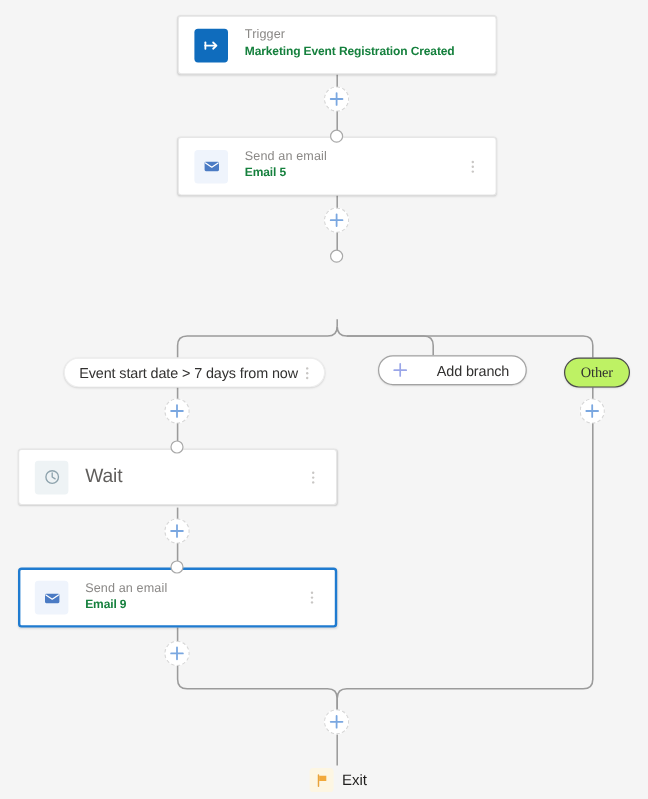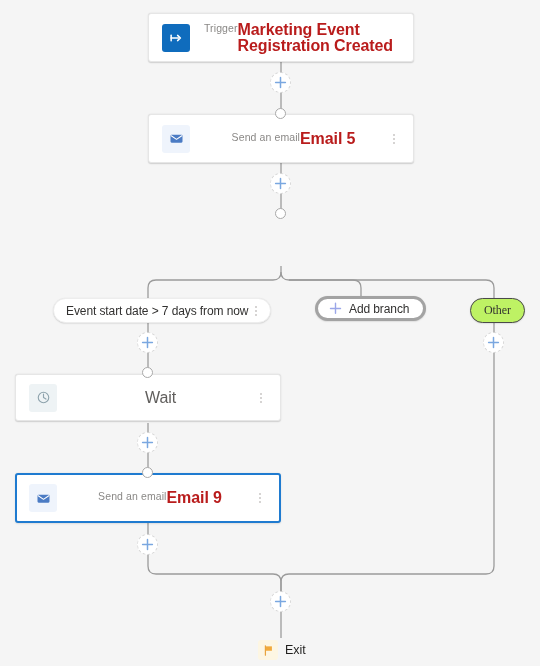--- a/index.html
+++ b/index.html
@@ -51,33 +51,34 @@
     border-radius: 3px;
     margin-left: 13px;
     flex: 0 0 auto;
     display: flex;
     align-items: center;
     justify-content: center;
   }
   .node-text {
     margin-left: 14px;
     display: flex;
+    flex-direction: column;
     justify-content: center;
     flex: 1 1 auto;
     min-width: 0;
   }
   .node-subtitle {
     font-size: 10.5px;
     color: #8a8886;
     line-height: 13px;
     letter-spacing: 0.1px;
   }
   .node-title {
-    font-size: 16px;
-    color: #b91c1c;
+    font-size: 10px;
+    color: #15803d;
     line-height: 16px;
     font-weight: 600;
     letter-spacing: -0.1px;
   }
   .node-title.single {
     font-weight: 400;
     color: #605e5c;
     font-size: 16px;
   }
   .kebab {
@@ -146,22 +147,22 @@
     left: 53px;
     top: 298px;
     padding: 0 6px 0 12px;
     border: 1px solid #ededed;
   }
   .pill.condition .kebab { margin-right: 0; width: 16px; }
   .pill.addbranch {
     left: 315px;
     top: 296px;
     padding: 0 14px 0 11px;
-    border: 3px solid #a3a3a3;
-    gap: 7px;
+    border: 1px solid #a3a3a3;
+    gap: 24px;
     text-align: center;
   }
   .pill.other {
     left: 470px;
     top: 298px;
     padding: 0 13px;
     border: 1.3px solid #4a4a4a;
     background: #bef264;
     justify-content: center;
     font-family: Liberation Serif, serif;

